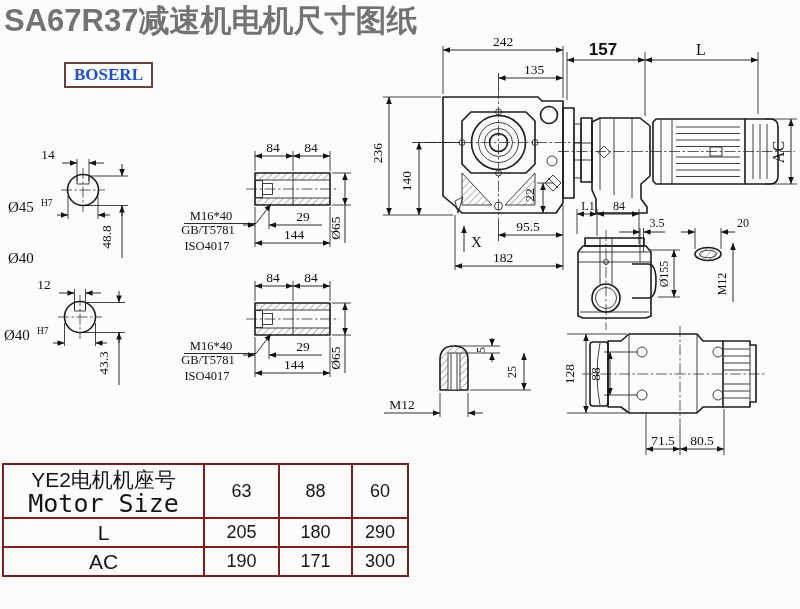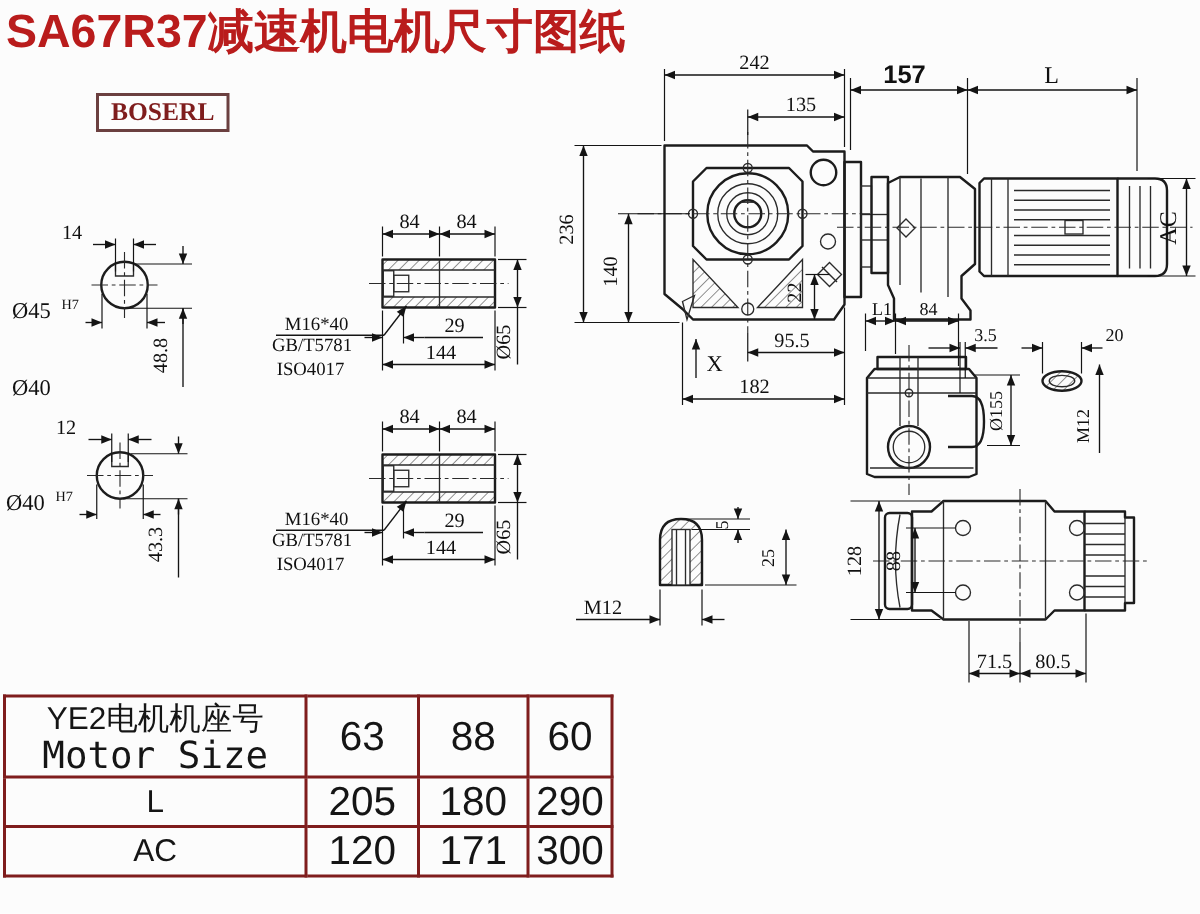--- a/index.html
+++ b/index.html
@@ -1,41 +1,41 @@
 <!DOCTYPE html>
 <html><head>
 <meta charset="utf-8">
 <style>
   html,body{margin:0;padding:0;}
   #page{position:relative;width:800px;height:609px;background:#fcfcfc;overflow:hidden;
         font-family:"Liberation Sans",sans-serif;}
-  #title{position:absolute;left:4px;top:0px;font-size:31px;font-weight:bold;color:#b91c1c;
+  #title{position:absolute;left:4px;top:0px;font-size:31px;font-weight:bold;color:#737373;
          letter-spacing:0px;white-space:nowrap;}
   #logo{position:absolute;left:64px;top:62px;border:2px solid #6b4040;padding:1px 8px;
-        color:#7f1d1d;font-family:"Liberation Serif",serif;font-weight:bold;font-size:17px;
+        color:#1d4ed8;font-family:"Liberation Serif",serif;font-weight:bold;font-size:17px;
         background:#fdfdfd;}
   svg{position:absolute;left:0;top:0;}
   .tk{stroke:#1c1c1c;stroke-width:1.6;fill:none;stroke-linejoin:round;}
   .tn{stroke:#2a2a2a;stroke-width:0.9;fill:none;}
   .cl{stroke:#2a2a2a;stroke-width:0.75;fill:none;stroke-dasharray:11 2.5 2.5 2.5;}
   .dm{stroke:#141414;stroke-width:0.9;fill:none;}
   .ext{stroke:#141414;stroke-width:0.8;fill:none;}
   .hfill{fill:url(#hh);}
   text{fill:#101010;}
   .dt{font:13.5px "Liberation Serif",serif;}
   .sm{font:12px "Liberation Serif",serif;}
   .lb{font:12.5px "Liberation Serif",serif;}
   .dtb{font:bold 17px "Liberation Sans",sans-serif;}
   .dtl{font:15px "Liberation Serif",serif;}
   .dimtable{position:absolute;left:2px;top:463px;border-collapse:collapse;table-layout:fixed;}
   .dimtable td{border:2px solid #7f1d1d;text-align:center;vertical-align:middle;color:#151515;
                padding:0;font-family:"Liberation Sans",sans-serif;}
   .dimtable .hcn{font-size:21px;line-height:25px;}
   .dimtable .hen{font-family:"DejaVu Sans Mono",monospace;font-size:25px;line-height:24px;}
-  .dimtable .num{font-size:27px;}
+  .dimtable .num{font-size:18px;}
   .dimtable .rl{font-size:21px;}
   .hr{height:54px;} .dr{height:29px;}
 </style>
 </head>
 <body>
 
 <div id="page">
 
   <div id="title">SA67R37减速机电机尺寸图纸</div>
   <div id="logo">BOSERL</div>
@@ -382,20 +382,20 @@
       <td class="num">60</td>
     </tr>
     <tr class="dr">
       <td class="rl">L</td>
       <td class="num">205</td>
       <td class="num">180</td>
       <td class="num">290</td>
     </tr>
     <tr class="dr">
       <td class="rl">AC</td>
-      <td class="num">120</td>
+      <td class="num">190</td>
       <td class="num">171</td>
       <td class="num">300</td>
     </tr>
   </tbody>
     </table>
 
 </div>
 
 </body></html>

